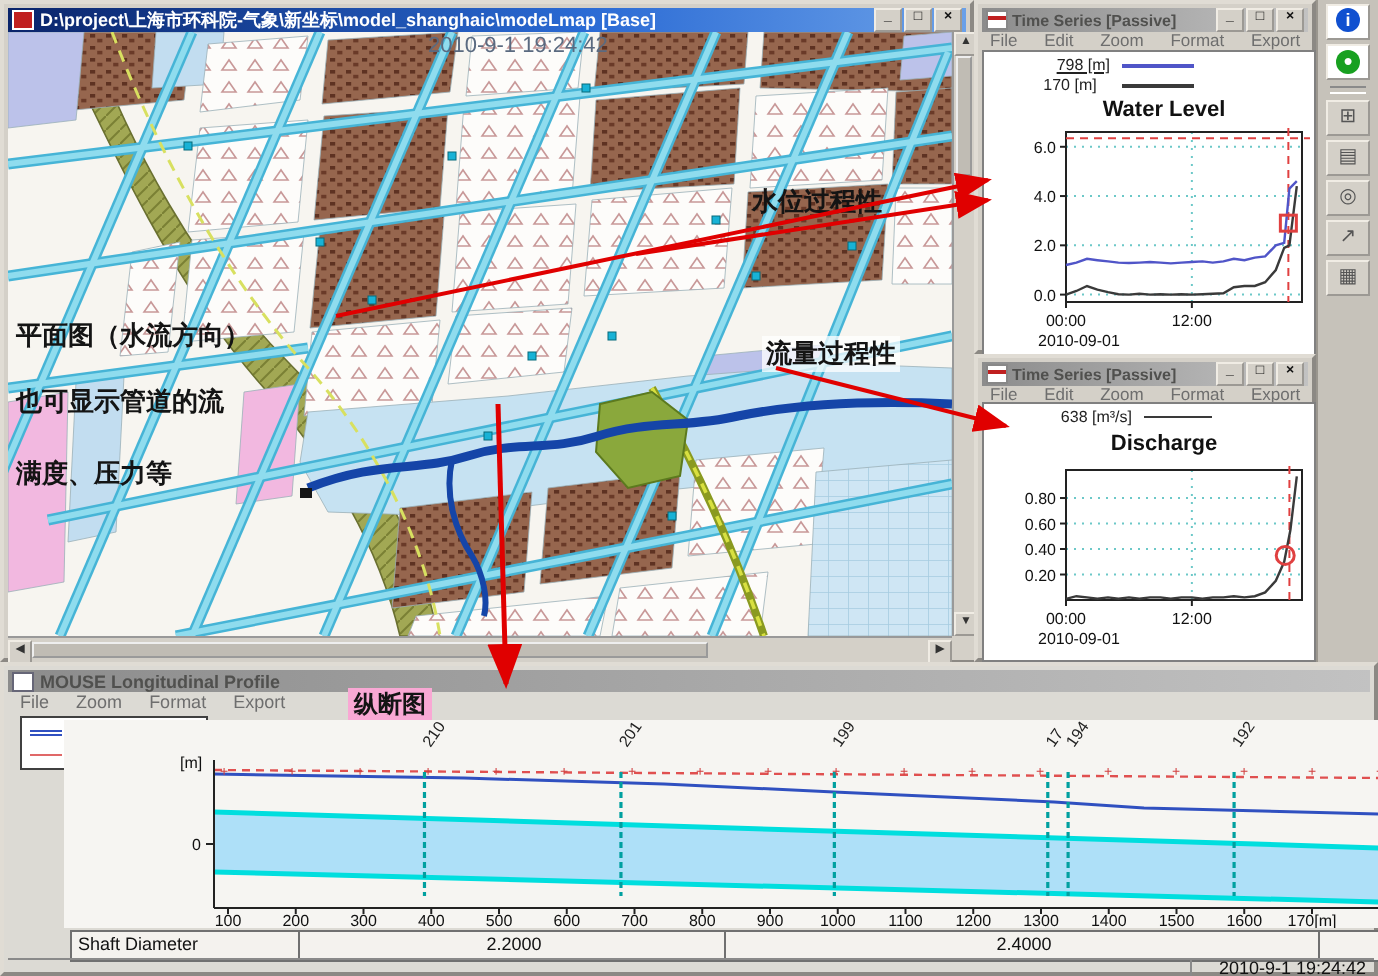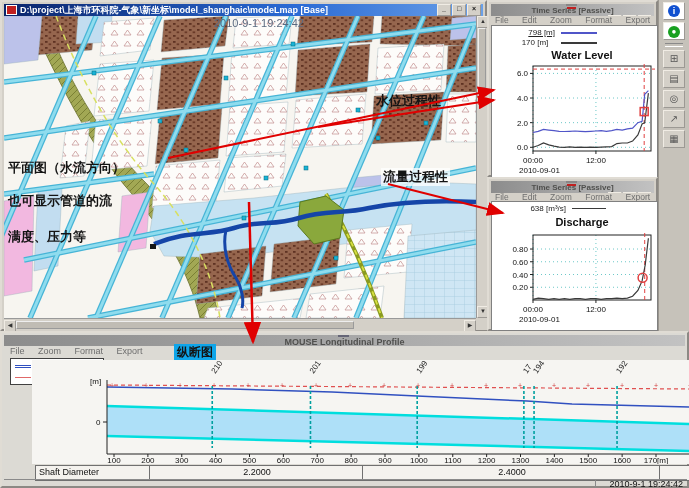--- a/index.html
+++ b/index.html
@@ -3,21 +3,21 @@
 <meta charset="utf-8">
 <style>
   html,body{margin:0;padding:0;background:#9a9a9a;}
   #screen{position:relative;width:689px;height:488px;overflow:hidden;background:#b8b4ac;
     font-family:"Liberation Sans","DejaVu Sans",sans-serif;}
   .abs{position:absolute;box-sizing:border-box;}
   .win{position:absolute;box-sizing:border-box;border:2px outset #e0dcd4;background:#d4d0c8;}
   .tbar{position:absolute;left:2px;top:2px;right:2px;height:12px;display:flex;align-items:center;
     padding:0 2px;font-size:9px;font-weight:bold;white-space:nowrap;overflow:hidden;}
   .tbar.active{background:linear-gradient(90deg,#0a246a,#2a6ad4 60%,#6aa0e8);color:#fff;}
-  .tbar.inactive{background:linear-gradient(90deg,#8c8c8c,#c2c2c2);color:#50504e;flex-direction:column;}
+  .tbar.inactive{background:linear-gradient(90deg,#8c8c8c,#c2c2c2);color:#50504e;}
   .wbtns{margin-left:auto;display:flex;gap:1px;}
   .wbtn{width:12px;height:10px;background:#d4d0c8;border:1px outset #f0ece4;font-size:7px;
     line-height:8px;text-align:center;color:#111;font-weight:bold;}
   .menu{position:absolute;font-size:9px;color:#6e6e6e;white-space:nowrap;}
   .menu span{margin-right:11px;}
   .panel{position:absolute;background:#fff;border:1px solid #808080;}
   .legrow{position:absolute;display:flex;align-items:center;font-size:8px;color:#222;white-space:nowrap;}
   .legline{display:inline-block;height:0;margin-left:6px;}
   .ctitle{position:absolute;font-weight:bold;font-size:11px;color:#111;text-align:center;white-space:nowrap;}
   .cn{position:absolute;font-weight:bold;color:#141414;font-size:13px;white-space:nowrap;}
@@ -306,21 +306,21 @@
     <div class="tbar inactive" style="height:11px;">
       <span style="display:inline-block;width:9px;height:8px;background:#fff;border:1px solid #667;margin-right:3px;"></span>
       <span>MOUSE Longitudinal Profile</span>
     </div>
     <div class="menu" style="left:8px;top:13px;">
       <span>File</span>
       <span>Zoom</span>
       <span>Format</span>
       <span>Export</span>
     </div>
-    <div class="cn" style="left:172px;top:11px;font-size:12px;background:#0ea5e9;padding:0 3px;">纵断图</div>
+    <div class="cn" style="left:172px;top:11px;font-size:12px;background:#f9a8d4;padding:0 3px;">纵断图</div>
 
     <div class="abs" style="left:24px;top:26px;width:640px;text-align:center;font-size:9px;color:#333;">MOUSE Longitudinal Profile</div>
 
     <div class="abs" style="left:8px;top:25px;width:94px;height:27px;background:#fff;border:1px solid #404040;">
       <div class="legrow" style="left:4px;top:3px;position:absolute;">
         <span class="legline" style="width:16px;border-top:3px double #3050c0;margin-left:0;"></span>
         <span style="margin-left:5px;font-size:8px;">Link Water Level</span>
       </div>
       <div class="legrow" style="left:4px;top:14px;position:absolute;">
         <span class="legline" style="width:16px;border-top:1.5px solid #e06868;margin-left:0;"></span>

